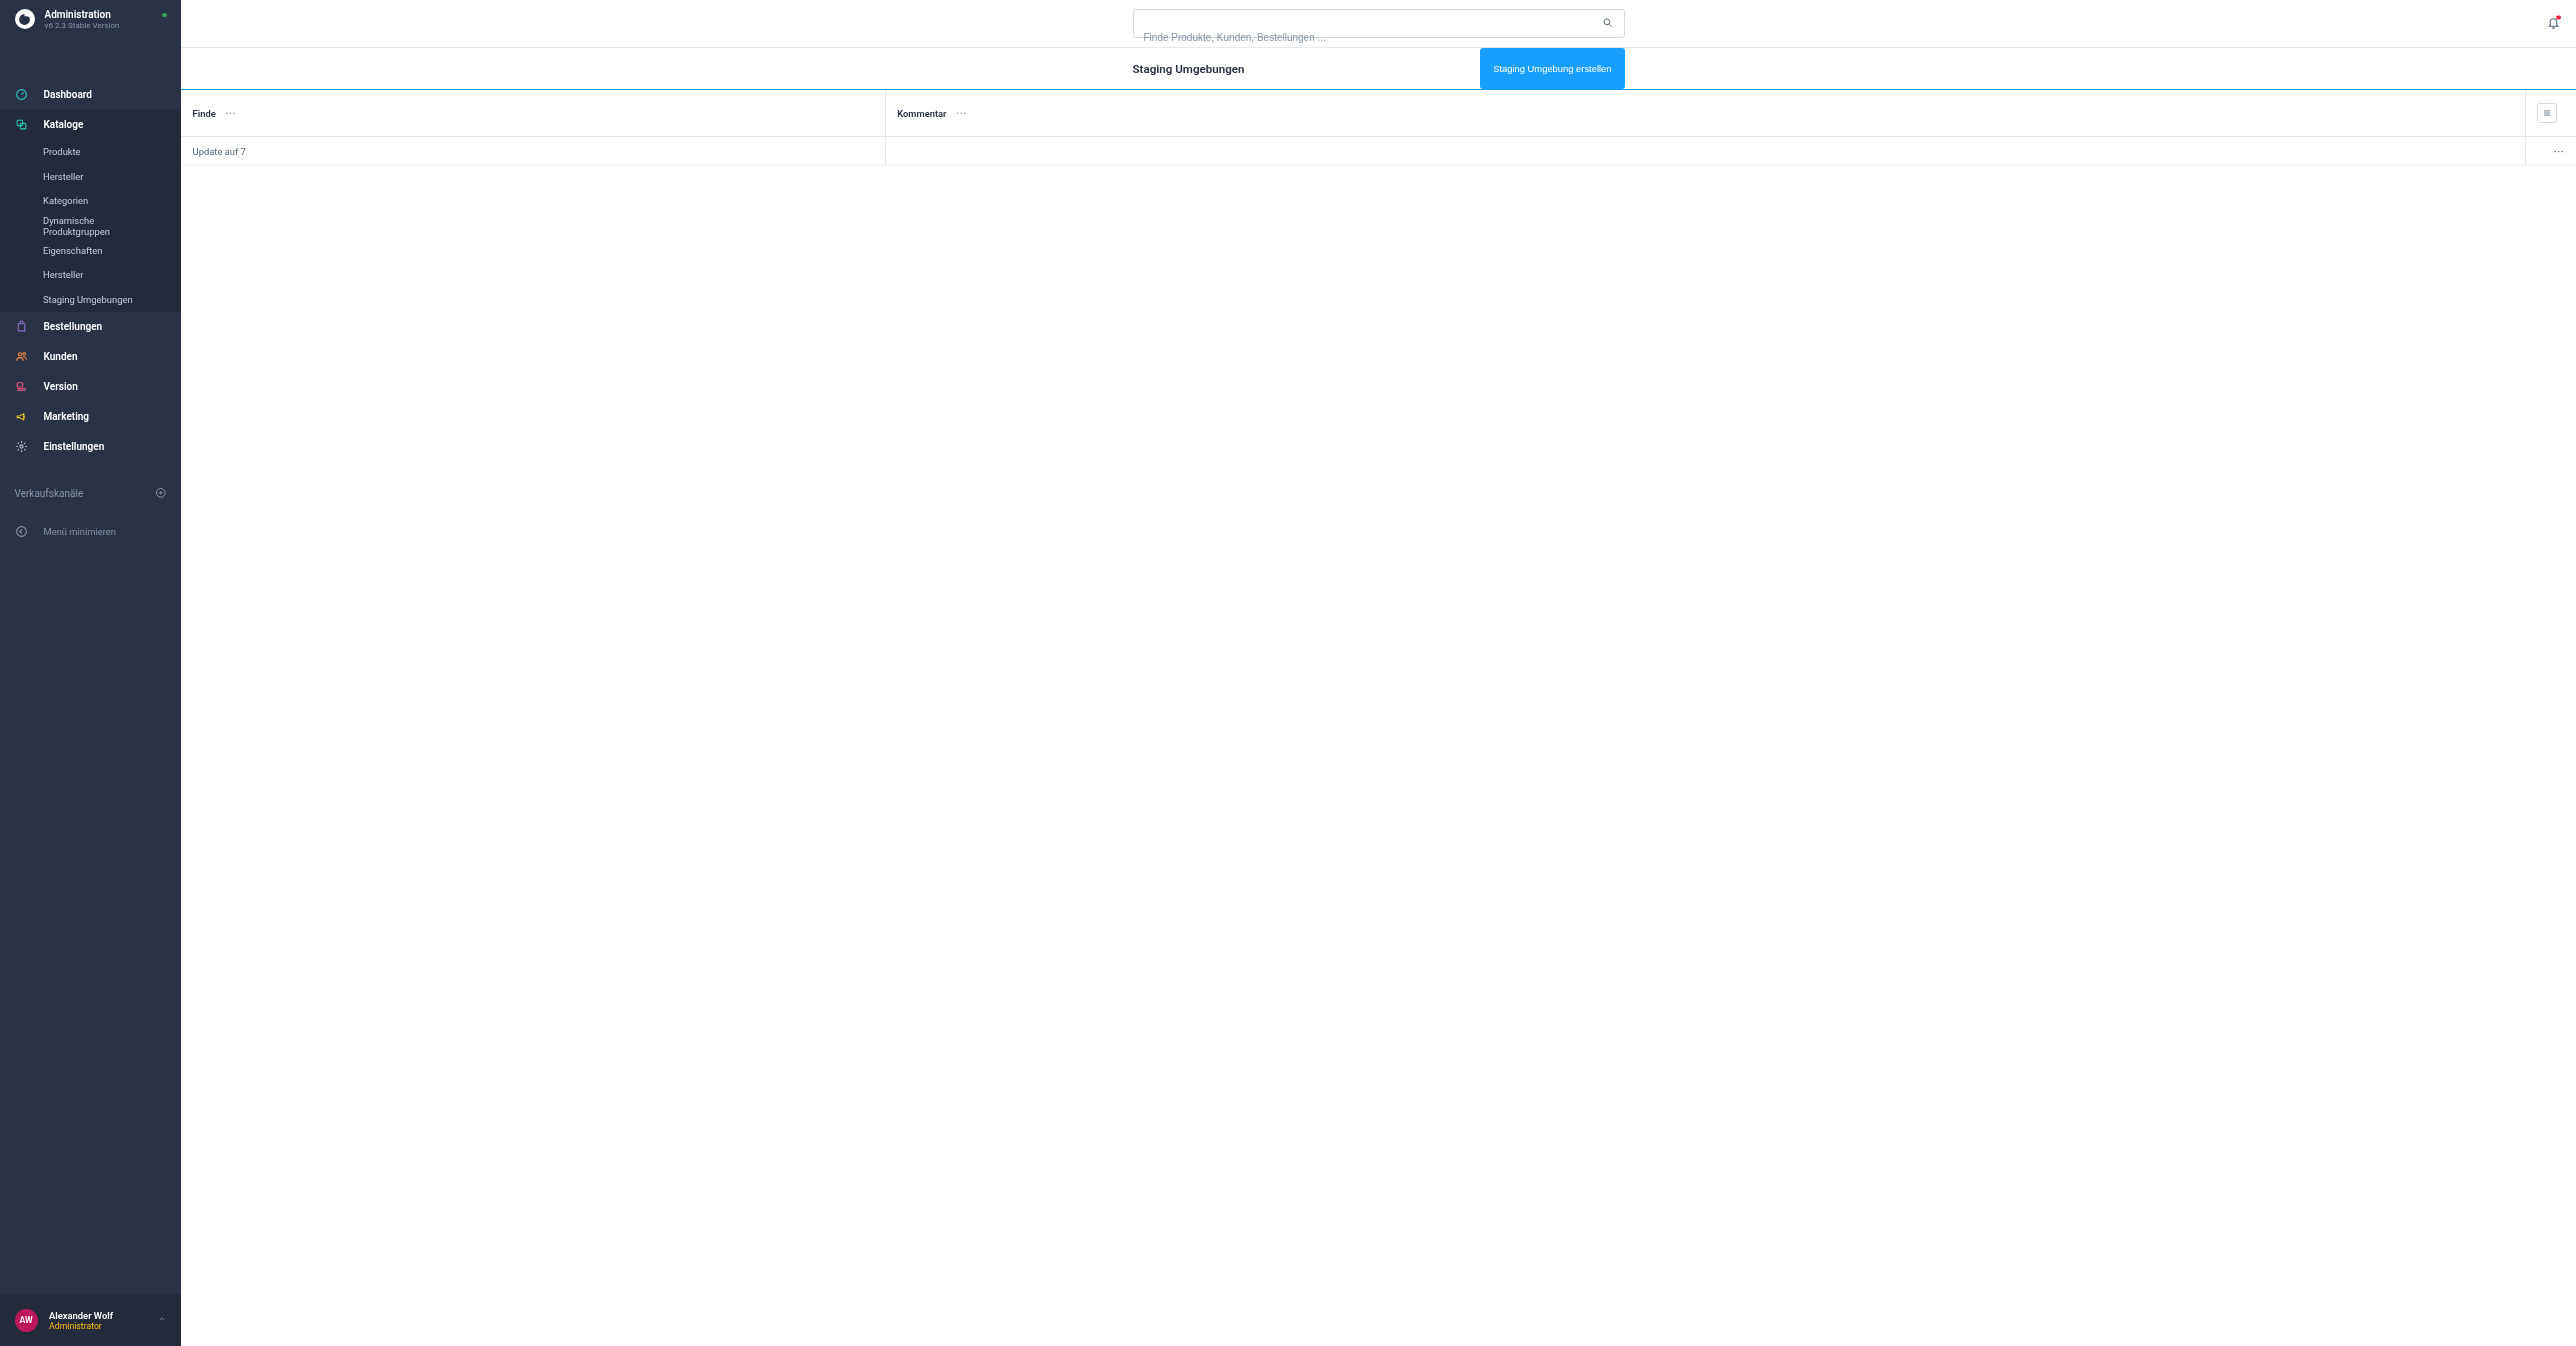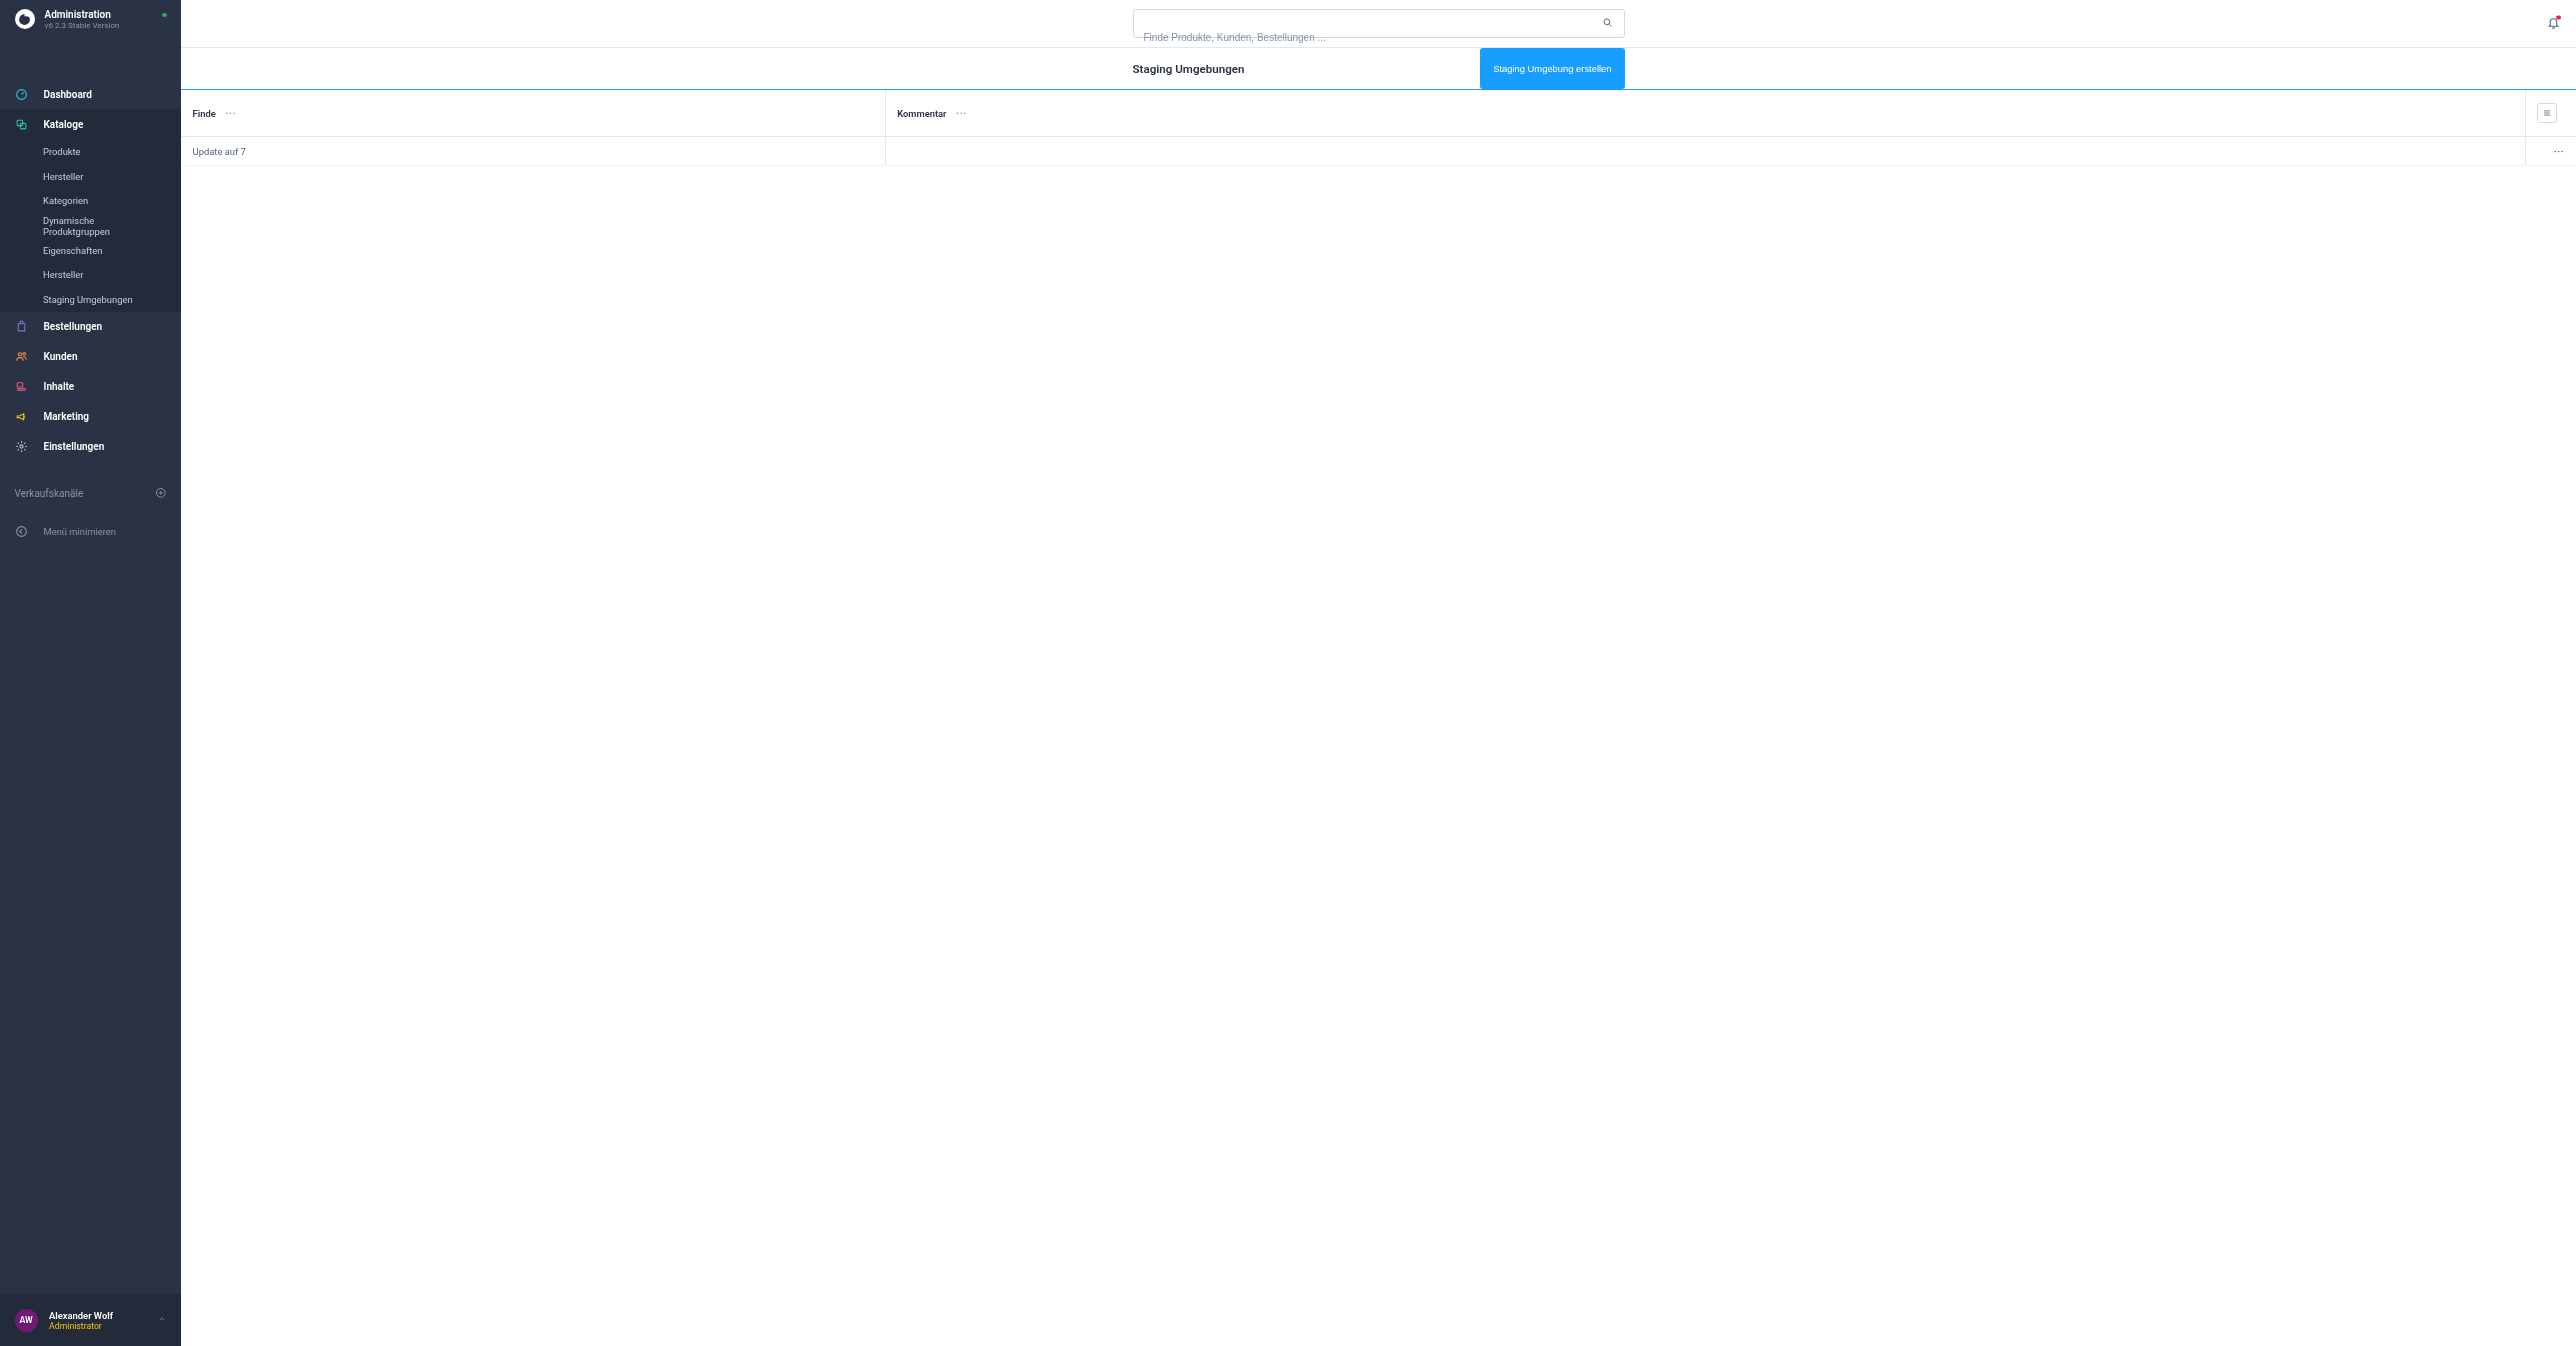--- a/index.html
+++ b/index.html
@@ -106,21 +106,21 @@
   .sidebar-footer {
     height: 52px;
     background: #232b3b;
     display: flex;
     align-items: center;
     padding: 0 14.5px;
     position: relative;
   }
   .avatar {
     width: 23px; height: 23px; border-radius: 50%;
-    background: #701a75;
+    background: #be185d;
     color: #fff;
     font-size: 8.7px;
     font-weight: 600;
     display: flex; align-items: center; justify-content: center;
     margin-right: 11.6px;
     flex-shrink: 0;
   }
   .user-name { color: #fff; font-weight: 600; font-size: 9.4px; }
   .user-role { color: #ffc107; font-size: 8.7px; }
   .user-chevron { position: absolute; right: 14.5px; }
@@ -333,21 +333,21 @@
         <span>Kunden</span>
       </div>
       <div class="nav-item">
         <span class="nav-icon c-pink">
             <svg viewBox="0 0 24 24" fill="none" stroke-width="2">
               <rect x="4" y="5" width="10" height="8" rx="1"></rect>
               <line x1="4" y1="16" x2="20" y2="16"></line>
               <line x1="4" y1="19" x2="20" y2="19"></line>
             </svg>
           </span>
-        <span>Inhalte</span>
+        <span>Version</span>
       </div>
       <div class="nav-item">
         <span class="nav-icon c-yellow">
             <svg viewBox="0 0 24 24" fill="none" stroke-width="2">
               <path d="M4 11 L4 14 L8 14 L16 18 L16 7 L8 11 Z"></path>
               <path d="M16 10 A3 3 0 0 1 16 15"></path>
             </svg>
           </span>
         <span>Marketing</span>
       </div>

